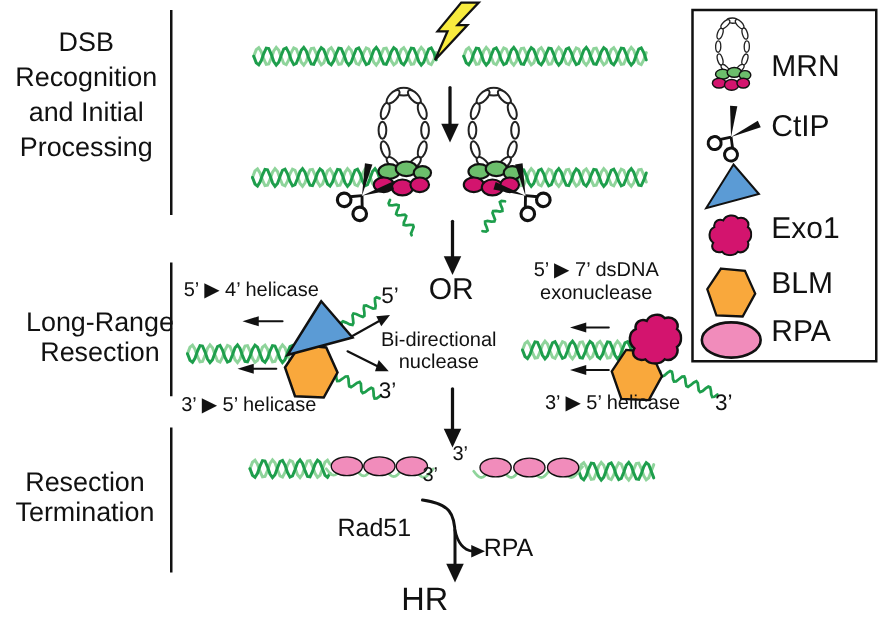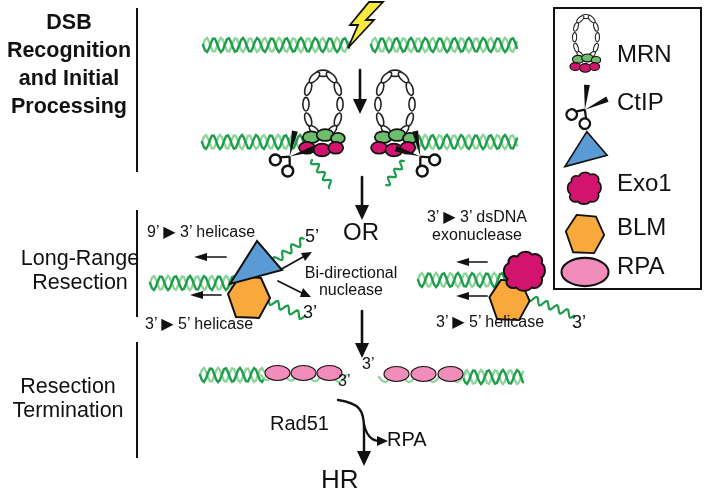--- a/index.html
+++ b/index.html
@@ -112,21 +112,21 @@
       <path d="M278,271 L303,257" fill="none" stroke="#111" stroke-width="1.7" stroke-linecap="round"></path>
       <polygon points="312,252,301,253,305,261" fill="#111"></polygon>
       <path d="M278,281 L302,293" fill="none" stroke="#111" stroke-width="1.7" stroke-linecap="round"></path>
       <polygon points="311,297,303,288,300,297" fill="#111"></polygon>
       <path d="M338,400 C360,403 364,411 364,428 L364,452" fill="none" stroke="#111" stroke-width="2.4" stroke-linecap="round"></path>
       <polygon points="364,466,357,451,371,451" fill="#111"></polygon>
       <path d="M364,424 C366,434 371,440 378,441" fill="none" stroke="#111" stroke-width="2.2" stroke-linecap="round"></path>
       <polygon points="388,441,377,436,377,446" fill="#111"></polygon>
     </svg>
 
-  <div class="stage" style="left:2px;top:8px;width:134px;line-height:28px;font-weight:bold;">DSB
+  <div class="stage" style="left:2px;top:20px;width:134px;line-height:28px;">DSB
 Recognition
 and Initial
 Processing</div>
   <div class="stage" style="left:0px;top:246px;width:160px;line-height:24px;">Long-Range
 Resection</div>
   <div class="stage" style="left:0px;top:374px;width:136px;line-height:24px;">Resection
 Termination</div>
   <div class="vline" style="left:136px;top:8px;height:164px;"></div>
   <div class="vline" style="left:136px;top:210px;height:107px;"></div>
   <div class="vline" style="left:136px;top:342px;height:116px;"></div>
@@ -141,36 +141,36 @@
   <svg class="abs" style="left:365px;top:69px" width="60" height="98" viewBox="0 0 56 92">
       <use href="#sym-mrn"></use>
     </svg>
   <svg class="abs" style="left:270px;top:132px;transform:rotate(42deg)" width="42" height="46" viewBox="0 0 40 44">
       <use href="#sym-scissors"></use>
     </svg>
   <svg class="abs" style="left:398px;top:132px;transform:rotate(-42deg)" width="42" height="46" viewBox="0 0 40 44">
       <use href="#sym-scissors"></use>
     </svg>
 
-  <div class="lbl" style="left:147px;top:222px;font-size:16px;">9’ ▶ 3’ helicase</div>
+  <div class="lbl" style="left:147px;top:222px;font-size:16px;">5’ ▶ 4’ helicase</div>
   <div class="lbl" style="left:145px;top:314px;font-size:16px;">3’ ▶ 5’ helicase</div>
   <svg class="abs" style="left:226px;top:274px" width="46" height="46" viewBox="0 0 46 46">
       <use href="#sym-hexagon"></use>
     </svg>
   <svg class="abs" style="left:228px;top:239px" width="56" height="48" viewBox="0 0 56 48">
       <use href="#sym-triangle"></use>
     </svg>
   <div class="lbl" style="left:305px;top:226px;font-size:18px;">5’</div>
   <div class="lbl" style="left:303px;top:302px;font-size:18px;">3’</div>
   <div class="lbl ml" style="left:300px;top:264px;width:102px;font-size:16px;line-height:17px;">Bi-directional
 nuclease</div>
 
   <div class="lbl" style="left:343px;top:218px;font-size:24px;">OR</div>
 
-  <div class="lbl ml" style="left:413px;top:208px;width:128px;font-size:16px;line-height:18px;">3’ ▶ 3’ dsDNA
+  <div class="lbl ml" style="left:413px;top:208px;width:128px;font-size:16px;line-height:18px;">5’ ▶ 7’ dsDNA
 exonuclease</div>
   <svg class="abs" style="left:487px;top:278px" width="45" height="44" viewBox="0 0 46 46">
       <use href="#sym-hexagon"></use>
     </svg>
   <svg class="abs" style="left:502px;top:250px" width="44" height="42" viewBox="0 0 40 38">
       <use href="#sym-blob"></use>
     </svg>
   <div class="lbl" style="left:436px;top:312px;font-size:16px;">3’ ▶ 5’ helicase</div>
   <div class="lbl" style="left:572px;top:312px;font-size:18px;">3’</div>
 

